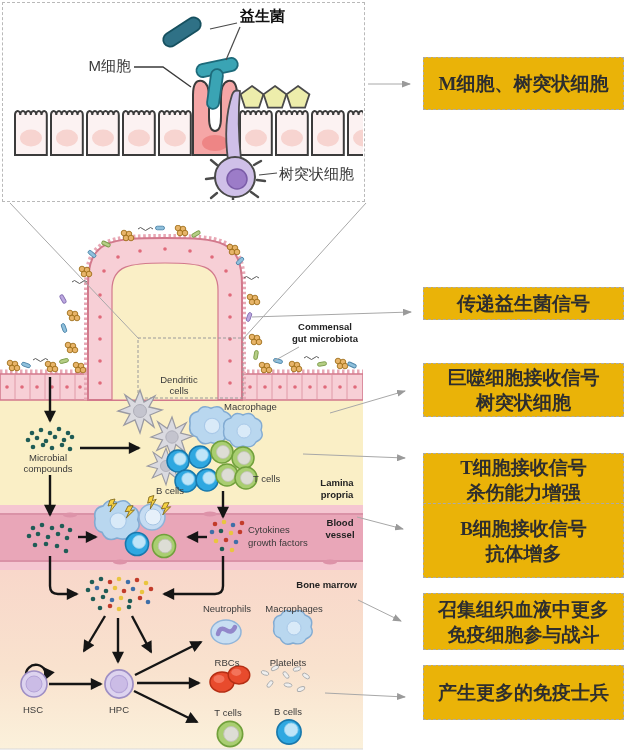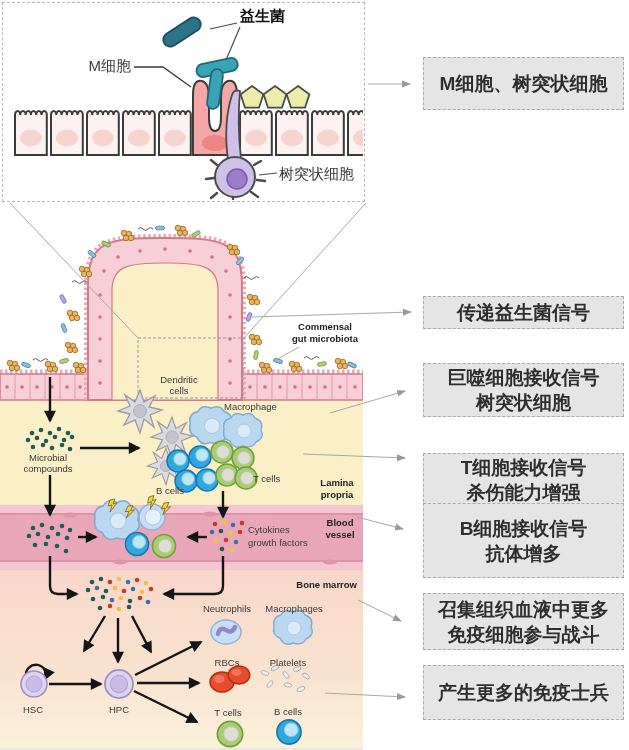--- a/index.html
+++ b/index.html
@@ -2,24 +2,24 @@
 <html><head>
 <meta charset="utf-8">
 <style>
   html,body{margin:0;padding:0;background:#fff;}
   #stage{position:relative;width:629px;height:750px;background:#fff;overflow:hidden;
          font-family:"Liberation Sans",sans-serif;}
   #inset-box{position:absolute;left:2px;top:2px;width:363px;height:200px;
              border:1.5px dashed #b9b9b9;background:#fff;box-sizing:border-box;z-index:2;}
   #main-svg{position:absolute;left:0;top:225px;z-index:1;}
   #connector-svg{position:absolute;left:0;top:0;z-index:5;pointer-events:none;}
-  .abox{position:absolute;left:423px;width:201px;border:1.5px dashed #aaaaaa;background:#e5e5e5;
+  .abox{position:absolute;left:423px;width:201px;border:1.5px dashed #aaaaaa;background:#eab308;
         box-sizing:border-box;display:flex;flex-direction:column;align-items:center;
         justify-content:center;text-align:center;z-index:4;
-        font-size:19px;font-weight:bold;color:#2e2e2e;line-height:25px;}
+        font-size:19px;font-weight:bold;color:#2e2e2e;line-height:25px;font-family:Liberation Serif, serif;}
   svg text{font-family:"Liberation Sans",sans-serif;}
   .lbl{font-size:9.5px;fill:#3a3a3a;}
   .lblB{font-size:9.5px;font-weight:bold;fill:#222;}
   .ilbl{font-size:15px;fill:#3a3a3a;}
   .ilblB{font-size:15px;font-weight:bold;fill:#111;}
   .karrow{stroke:#151515;stroke-width:2.4;fill:none;}
   .conn{stroke:#a8a8a8;stroke-width:1;fill:none;}
 </style>
 </head>
 <body>
@@ -436,21 +436,21 @@
     <text x="288" y="441" text-anchor="middle" class="lbl">Platelets</text>
     <text x="228" y="491" text-anchor="middle" class="lbl">T cells</text>
     <text x="288" y="490" text-anchor="middle" class="lbl">B cells</text>
     <text x="33" y="488" text-anchor="middle" class="lbl">HSC</text>
     <text x="119" y="488" text-anchor="middle" class="lbl">HPC</text>
   </svg>
 
   <div class="abox" style="top:57px;height:53px">
     <div>M细胞、树突状细胞</div>
   </div>
-  <div class="abox" style="top:296px;height:33px">
+  <div class="abox" style="top:287px;height:33px">
     <div>传递益生菌信号</div>
   </div>
   <div class="abox" style="top:363px;height:54px">
     <div>巨噬细胞接收信号</div>
     <div>树突状细胞</div>
   </div>
   <div class="abox" style="top:453px;height:54px">
     <div>T细胞接收信号</div>
     <div>杀伤能力增强</div>
   </div>

